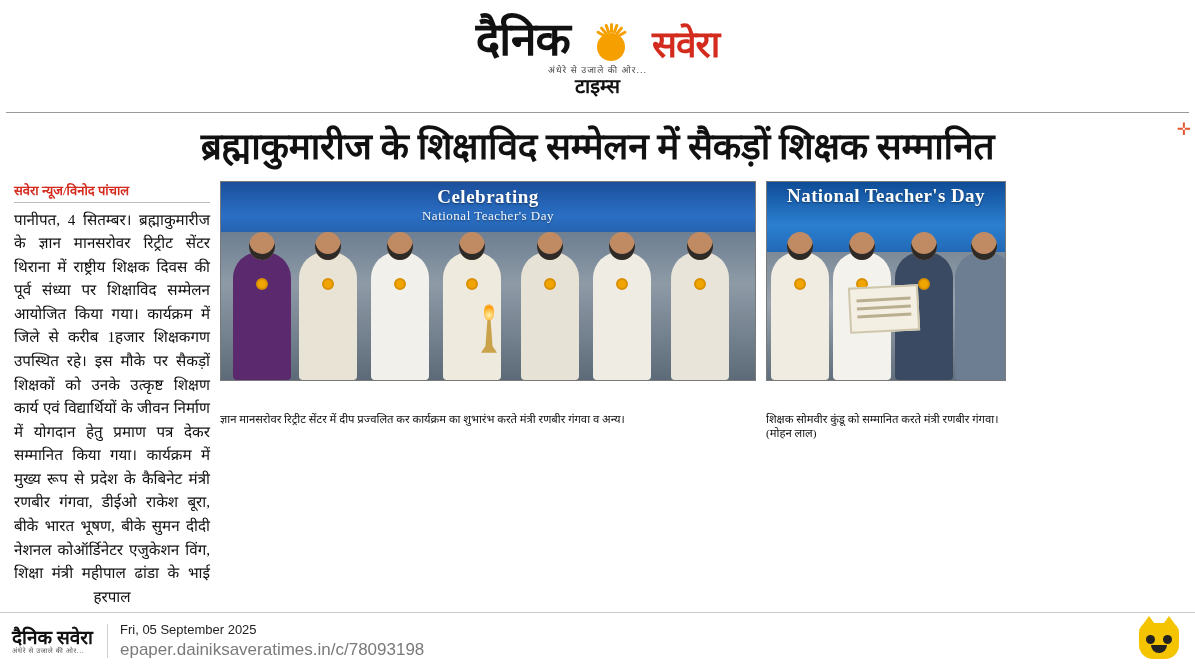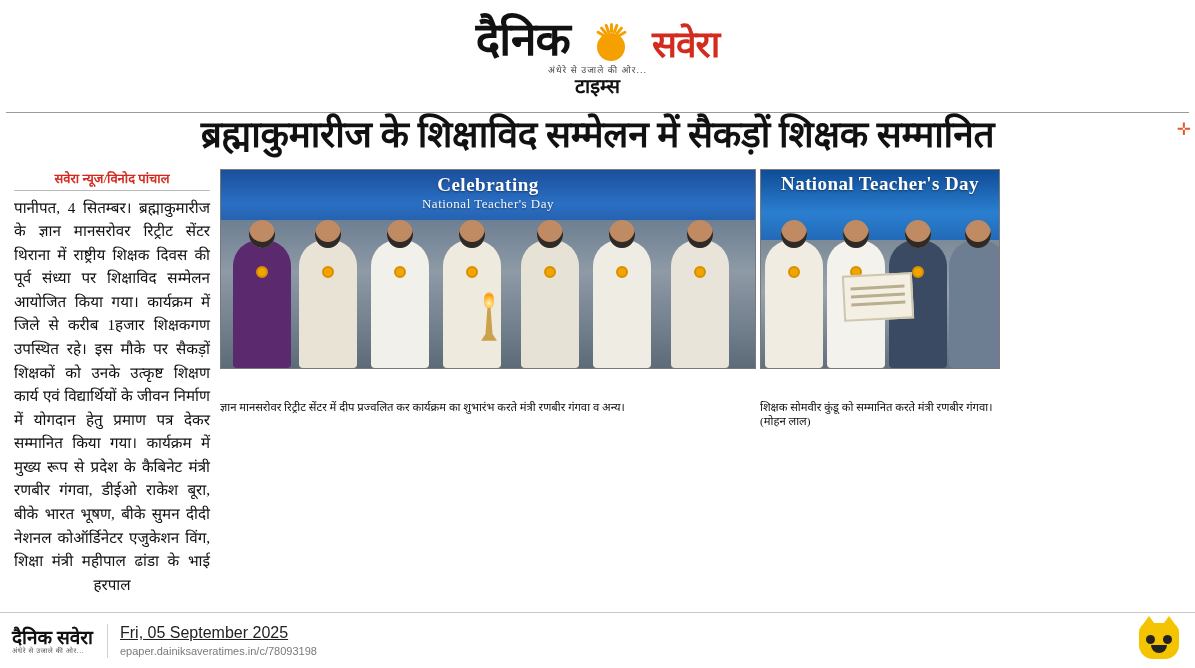--- a/index.html
+++ b/index.html
@@ -95,21 +95,21 @@
     position:absolute;
     right:-2px;
     top:8px;
     color:#e4572e;
     font-size:17px;
     line-height:1;
   }
 
   
   .headline {
-    margin:0 14px 0 14px;
+    margin:12px 14px 0 14px;
     font-family:"Liberation Serif", serif;
     font-weight:bold;
     font-size:37px;
     color:#111;
     text-align:center;
     letter-spacing:-0.3px;
     line-height:1.18;
     white-space:nowrap;
   }
   .subhead-bar {
@@ -136,35 +136,35 @@
     flex:0 0 196px;
   }
   .byline {
     color:#d42b1f;
     font-family:"Liberation Serif", serif;
     font-weight:bold;
     font-size:13px;
     border-bottom:1px solid #bbb;
     padding-bottom:3px;
     margin-bottom:5px;
-    text-align:center;
+    text-align:left;
   }
   .lead {
     font-family:"Liberation Serif", serif;
     font-size:15.2px;
     line-height:1.55;
     color:#111;
     text-align:justify;
     text-align-last:center;
   }
 
   .photos {
     flex:1 1 auto;
     display:flex;
-    gap:4px;
+    gap:10px;
   }
   .photo-block { display:flex; flex-direction:column; }
   .photo-main { flex:0 0 536px; }
   .photo-side { flex:0 0 auto; width:240px; }
   .photo {
     border:1px solid #7a7a7a;
     overflow:hidden;
     position:relative;
     height:200px;
   }
@@ -253,22 +253,22 @@
     align-items:center;
     padding:0 12px;
   }
   .foot-logo { display:flex; flex-direction:column; line-height:1; margin-right:14px;}
   .foot-logo .fl1 {
     font-family:"Liberation Serif", serif; font-weight:bold; font-size:19px; color:#111;
   }
   .foot-logo .fl2 { font-size:7px; color:#555; letter-spacing:.5px; }
   .foot-sep { width:1px; height:34px; background:#d0d0d0; margin-right:12px; }
   .foot-meta { display:flex; flex-direction:column; gap:3px; }
-  .foot-date { font-size:16px; color:#222;text-decoration:underline; }
-  .foot-url { font-size:11px; color:#7a7a7a; }
+  .foot-date { font-size:13px; color:#222; }
+  .foot-url { font-size:17px; color:#7a7a7a; }
   .foot-right { margin-left:auto; padding-right:4px; }
   .cat {
     width:40px; height:36px; border-radius:9px 9px 14px 14px;
     background:#f5c400; position:relative;
   }
   .cat .ear { position:absolute; top:-7px; width:0;height:0;
     border-left:8px solid transparent;border-right:8px solid transparent;border-bottom:11px solid #f5c400;}
   .cat .ear.l{left:2px;} .cat .ear.r{right:2px;}
   .cat .eye { position:absolute; top:12px; width:9px;height:9px;border-radius:50%;background:#222;}
   .cat .eye.l{left:7px;} .cat .eye.r{right:7px;}

